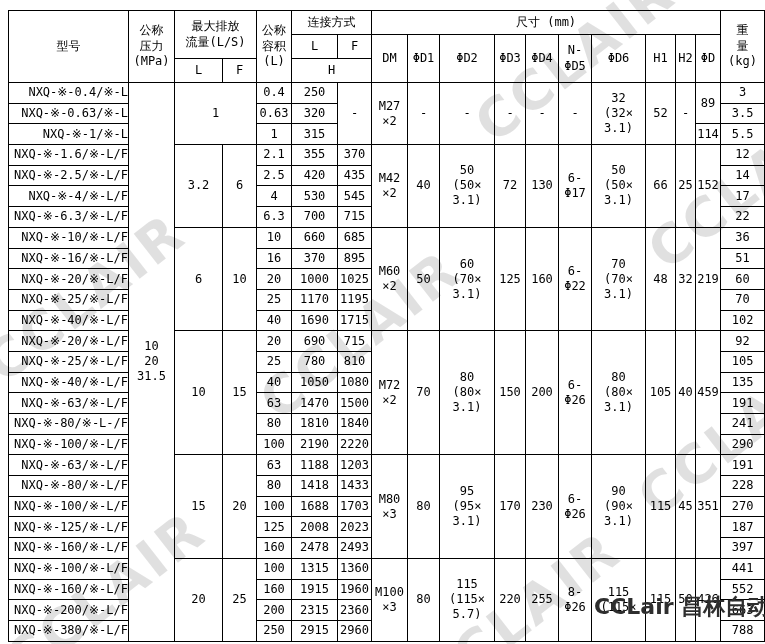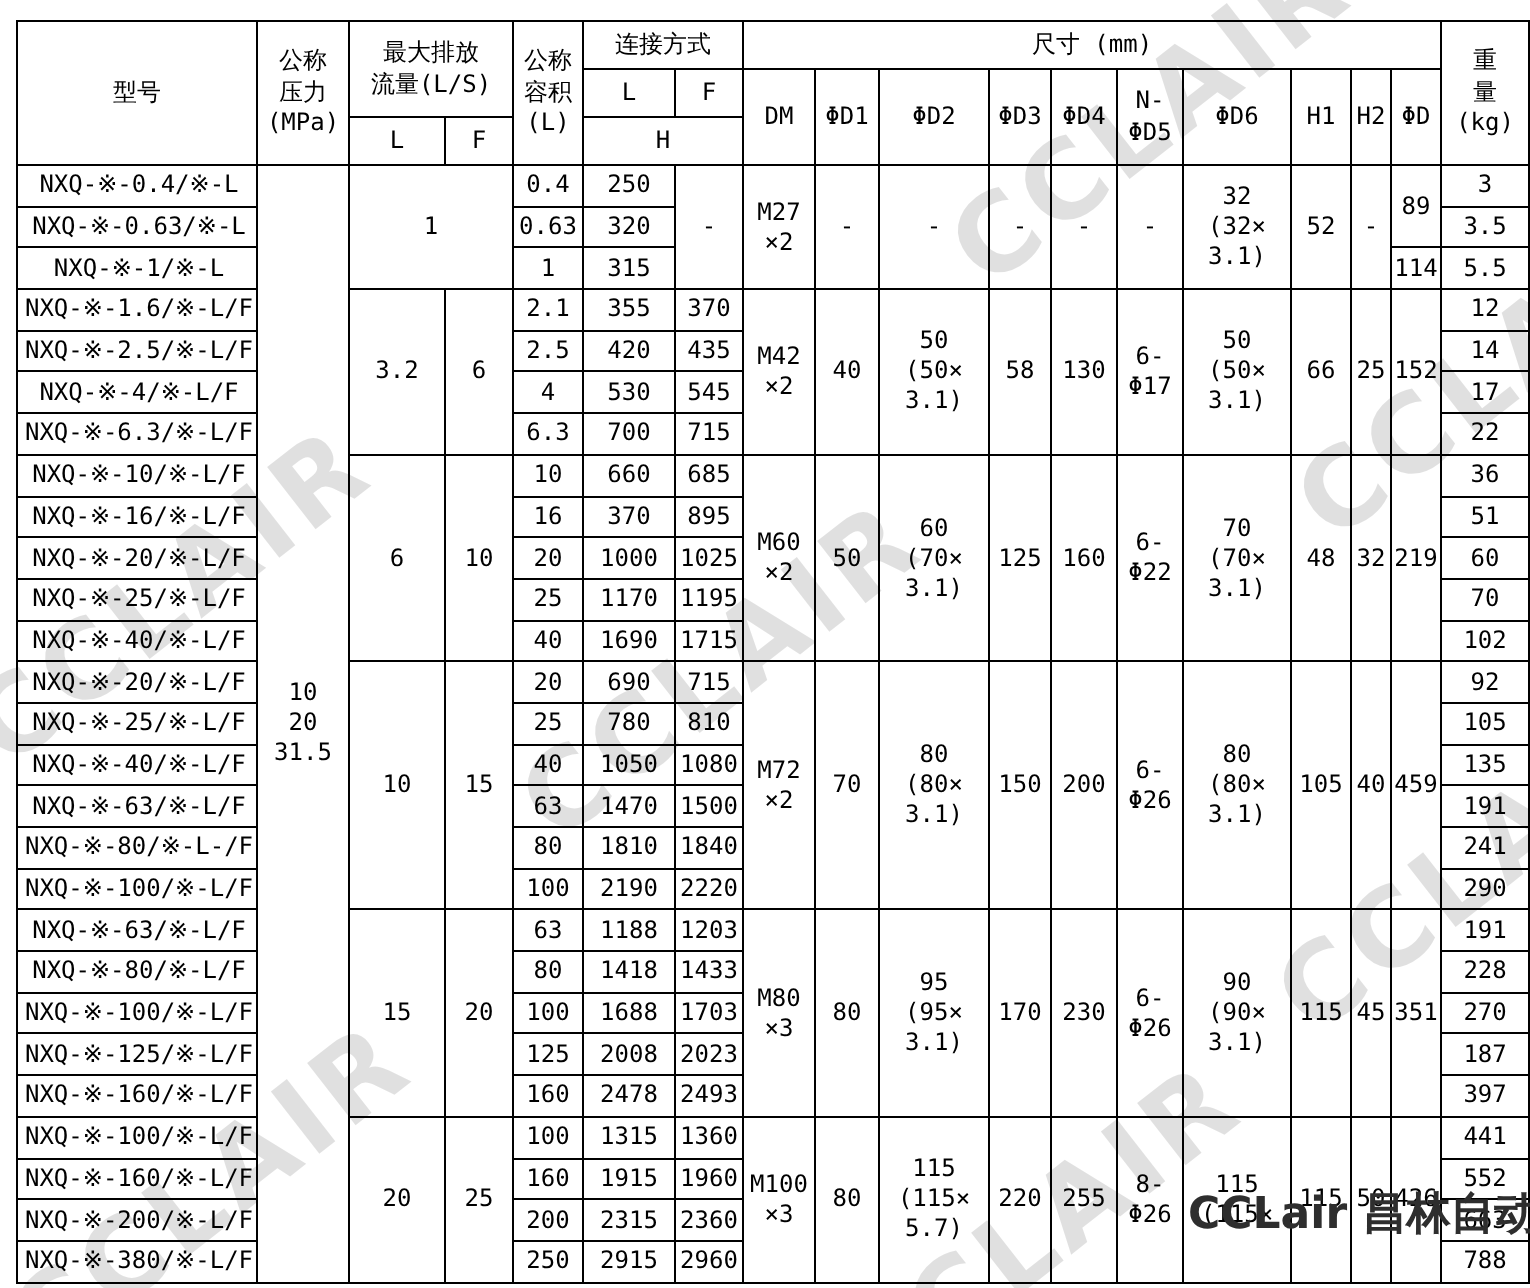--- a/index.html
+++ b/index.html
@@ -17,21 +17,21 @@
     border:1px solid #000;
     text-align:center;vertical-align:middle;
     font-size:12px;font-weight:normal;
     padding:0;line-height:1.25;
     white-space:pre-line;overflow:hidden;
   }
   thead th{font-size:12px;line-height:1.3;}
   thead tr{height:24px;}
   tbody tr{height:20.7px;}
   td.model{
-    text-align:center;padding-left:2px;white-space:nowrap;font-size:12px;
+    text-align:right;padding-left:2px;white-space:nowrap;font-size:12px;
   }
   .wm-light{
     position:absolute;z-index:5;pointer-events:none;
     font-family:"DejaVu Sans",sans-serif;font-weight:bold;
     font-size:54px;letter-spacing:3px;
     transform:translate(-50%,-50%) rotate(-38deg);
     white-space:nowrap;
   }
   .brand-wm{
     position:absolute;left:594px;top:592px;z-index:6;pointer-events:none;
@@ -145,21 +145,21 @@
         <td rowspan="4">6</td>
         <td>2.1</td>
         <td>355</td>
         <td>370</td>
         <td rowspan="4">M42
 ×2</td>
         <td rowspan="4">40</td>
         <td rowspan="4">50
 (50×
 3.1)</td>
-        <td rowspan="4">58</td>
+        <td rowspan="4">72</td>
         <td rowspan="4">130</td>
         <td rowspan="4">6-
 Φ17</td>
         <td rowspan="4">50
 (50×
 3.1)</td>
         <td rowspan="4">66</td>
         <td rowspan="4">25</td>
         <td rowspan="4">152</td>
         <td>12</td>

